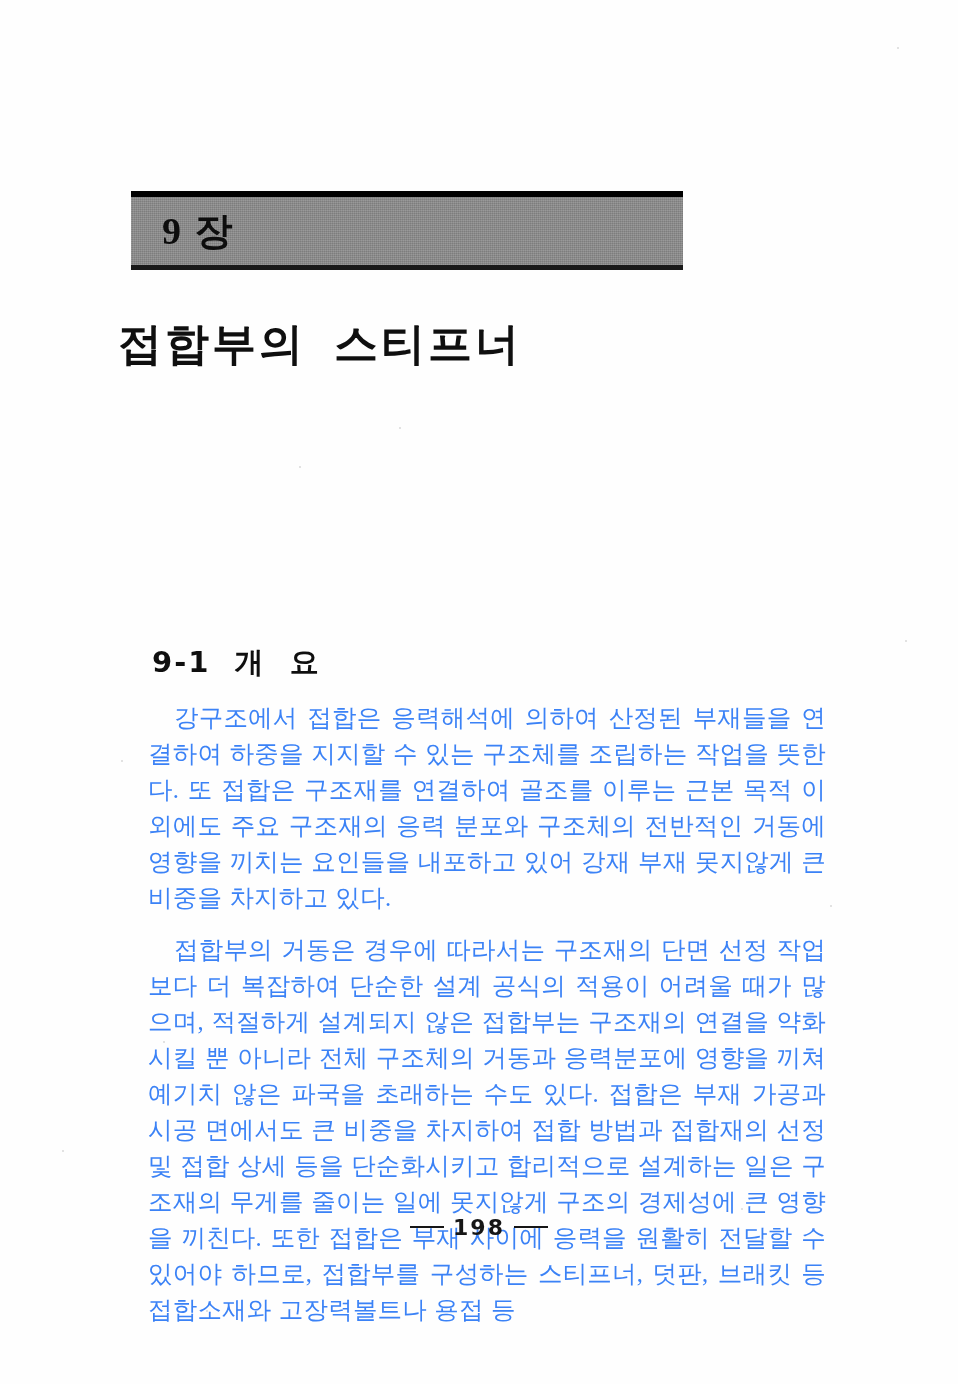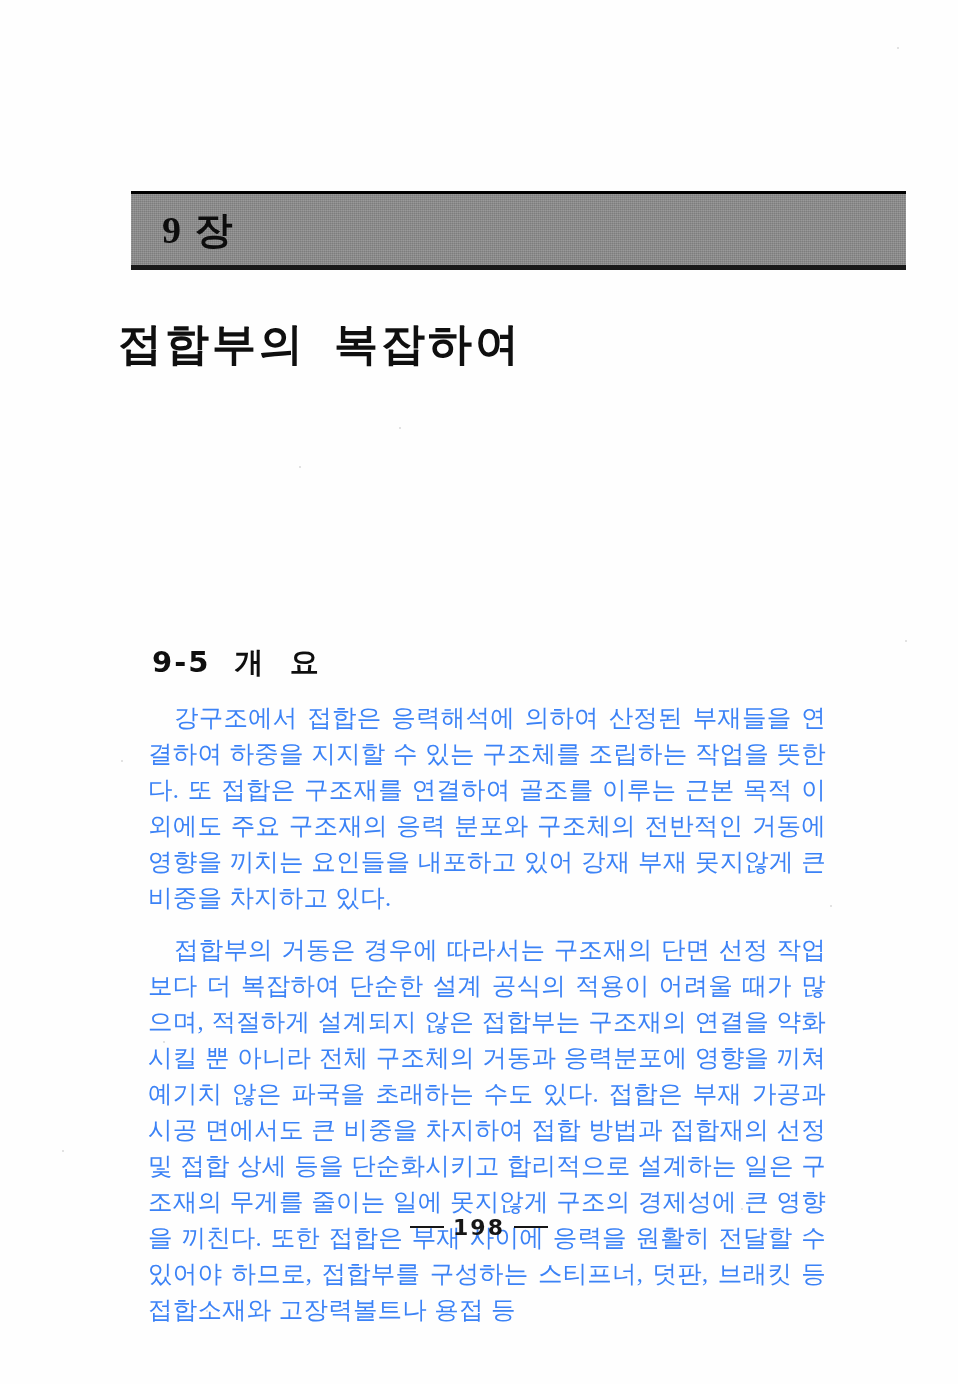--- a/index.html
+++ b/index.html
@@ -31,24 +31,24 @@
     background: #d9d9d9;
     border-radius: 50%;
     pointer-events: none;
   }
 
   
   .chapter-banner {
     position: absolute;
     left: 131px;
     top: 191px;
-    width: 775px;
+    width: 552px;
     height: 79px;
     background: #8a8a8a;
-    border-top: 3px solid #000000;
+    border-top: 6px solid #000000;
     border-bottom: 5px solid #1a1a1a;
     box-sizing: border-box;
     display: flex;
     align-items: center;
     overflow: hidden;
   }
   .chapter-banner .noise {
     position: absolute;
     inset: 0;
     background-image:
@@ -140,23 +140,23 @@
 </head>
 <body>
 
 <div class="page">
 
   <div class="chapter-banner">
     <div class="noise"></div>
     <div class="chapter-label">9 장</div>
   </div>
 
-  <h1 class="chapter-title">접합부의  복잡하여</h1>
+  <h1 class="chapter-title">접합부의  스티프너</h1>
 
-  <h2 class="section-heading">9-5  개  요</h2>
+  <h2 class="section-heading">9-1  개  요</h2>
 
   <div class="body-block">
     <p class="para">강구조에서 접합은 응력해석에 의하여 산정된 부재들을 연결하여 하중을 지지할 수 있는 구조체를 조립하는 작업을 뜻한다. 또 접합은 구조재를 연결하여 골조를 이루는 근본 목적 이외에도 주요 구조재의 응력 분포와 구조체의 전반적인 거동에 영향을 끼치는 요인들을 내포하고 있어 강재 부재 못지않게 큰 비중을 차지하고 있다.</p>
     <p class="para">접합부의 거동은 경우에 따라서는 구조재의 단면 선정 작업보다 더 복잡하여 단순한 설계 공식의 적용이 어려울 때가 많으며, 적절하게 설계되지 않은 접합부는 구조재의 연결을 약화시킬 뿐 아니라 전체 구조체의 거동과 응력분포에 영향을 끼쳐 예기치 않은 파국을 초래하는 수도 있다. 접합은 부재 가공과 시공 면에서도 큰 비중을 차지하여 접합 방법과 접합재의 선정 및 접합 상세 등을 단순화시키고 합리적으로 설계하는 일은 구조재의 무게를 줄이는 일에 못지않게 구조의 경제성에 큰 영향을 끼친다. 또한 접합은 부재 사이에 응력을 원활히 전달할 수 있어야 하므로, 접합부를 구성하는 스티프너, 덧판, 브래킷 등 접합소재와 고장력볼트나 용접 등</p>
   </div>
 
   <div class="footer">
     <span class="rule"></span><span class="pageno">198</span><span class="rule"></span>
   </div>
 

